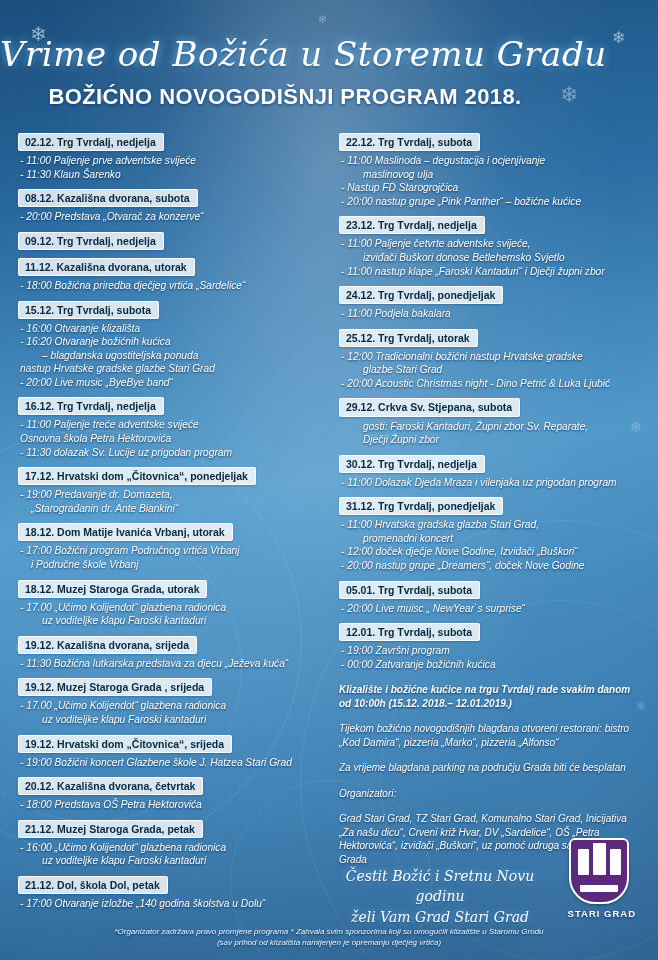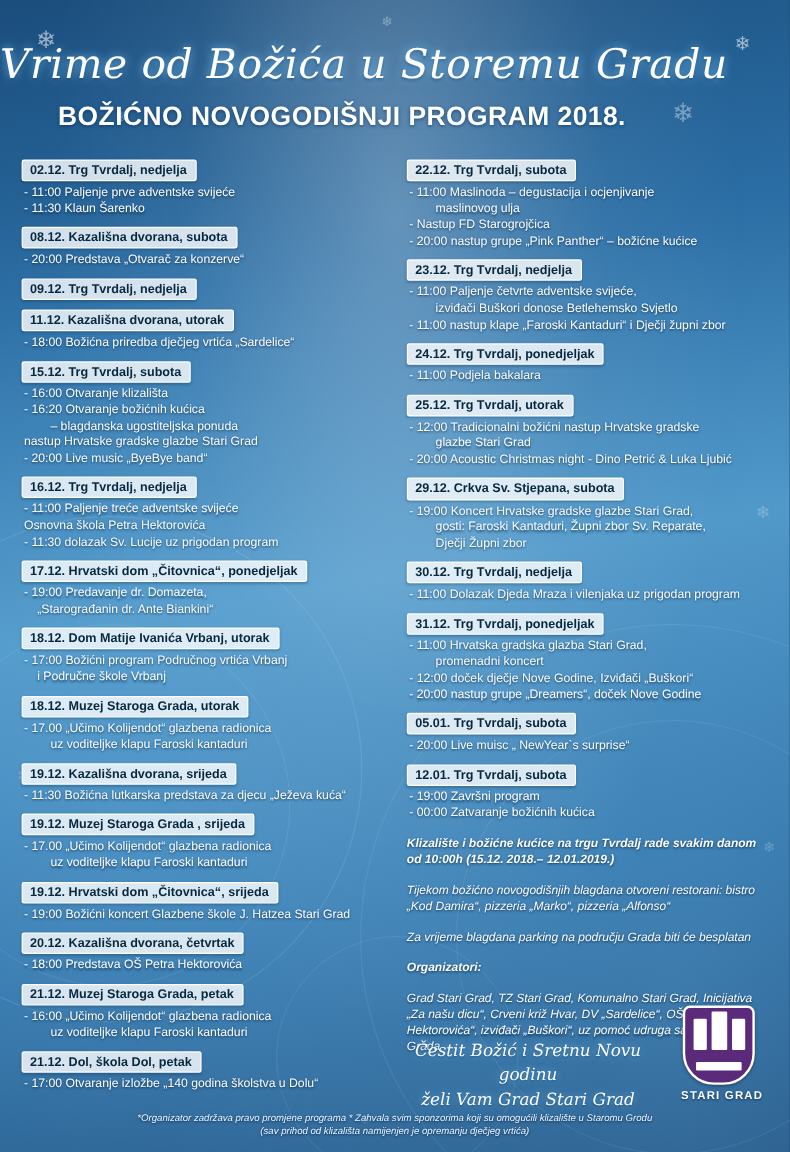--- a/index.html
+++ b/index.html
@@ -69,42 +69,42 @@
     font-size:10.5px;
     font-weight:bold;
     color:#07283f;
     background:rgba(255,255,255,0.80);
     border:1px solid rgba(255,255,255,0.95);
     border-radius:2px;
     padding:2px 7px 2px 6px;
     line-height:1.15;
     box-shadow:0 1px 2px rgba(0,30,60,0.25);
   }
-  .ev-lines{margin-top:3px;padding-left:2px;}
+  .ev-lines{margin-top:3px;padding-left:2px;font-style:italic;}
   .ev-line{
     font-size:10.2px;
     color:#ffffff;
     line-height:1.33;
     text-shadow:0 1px 2px rgba(0,35,70,0.75);
   }
   .ev-line.indent{padding-left:11px;}
   .ev-line.indent2{padding-left:22px;}
 
   .notes{
     margin-top:10px;
     font-size:10px;
     color:#ffffff;
     font-style:italic;
     font-weight:bold;
     line-height:1.35;
     text-shadow:0 1px 2px rgba(0,35,70,0.8);
   }
   .notes p{margin:12px 0 8px 0;}
   .notes .plain{font-style:italic;font-weight:normal;}
-  .org-title{font-style:italic;font-weight:bold;}
+  .org-title{font-style:italic;font-weight:normal;}
 
   .greet{
     position:absolute;
     left:320px;top:866px;width:240px;
     text-align:center;
     font-family:"DejaVu Serif", serif;
     font-style:italic;
     font-size:14px;
     color:#ffffff;
     line-height:1.45;
@@ -323,21 +323,20 @@
         <div class="ev-lines">
           <div class="ev-line">- 12:00 Tradicionalni božićni nastup Hrvatske gradske</div>
           <div class="ev-line indent2">glazbe Stari Grad</div>
           <div class="ev-line">- 20:00 Acoustic Christmas night - Dino  Petrić &amp; Luka Ljubić</div>
         </div>
       </div>
 
       <div class="event">
         <div class="ev-head">29.12. Crkva Sv. Stjepana, subota</div>
         <div class="ev-lines">
-          <div class="ev-line">- 19:00 Koncert Hrvatske gradske glazbe Stari Grad,</div>
           <div class="ev-line indent2">gosti: Faroski Kantaduri, Župni zbor Sv. Reparate,</div>
           <div class="ev-line indent2">Dječji Župni zbor</div>
         </div>
       </div>
 
       <div class="event">
         <div class="ev-head">30.12. Trg Tvrdalj, nedjelja</div>
         <div class="ev-lines">
           <div class="ev-line">- 11:00 Dolazak Djeda Mraza i vilenjaka uz prigodan program</div>
         </div>

